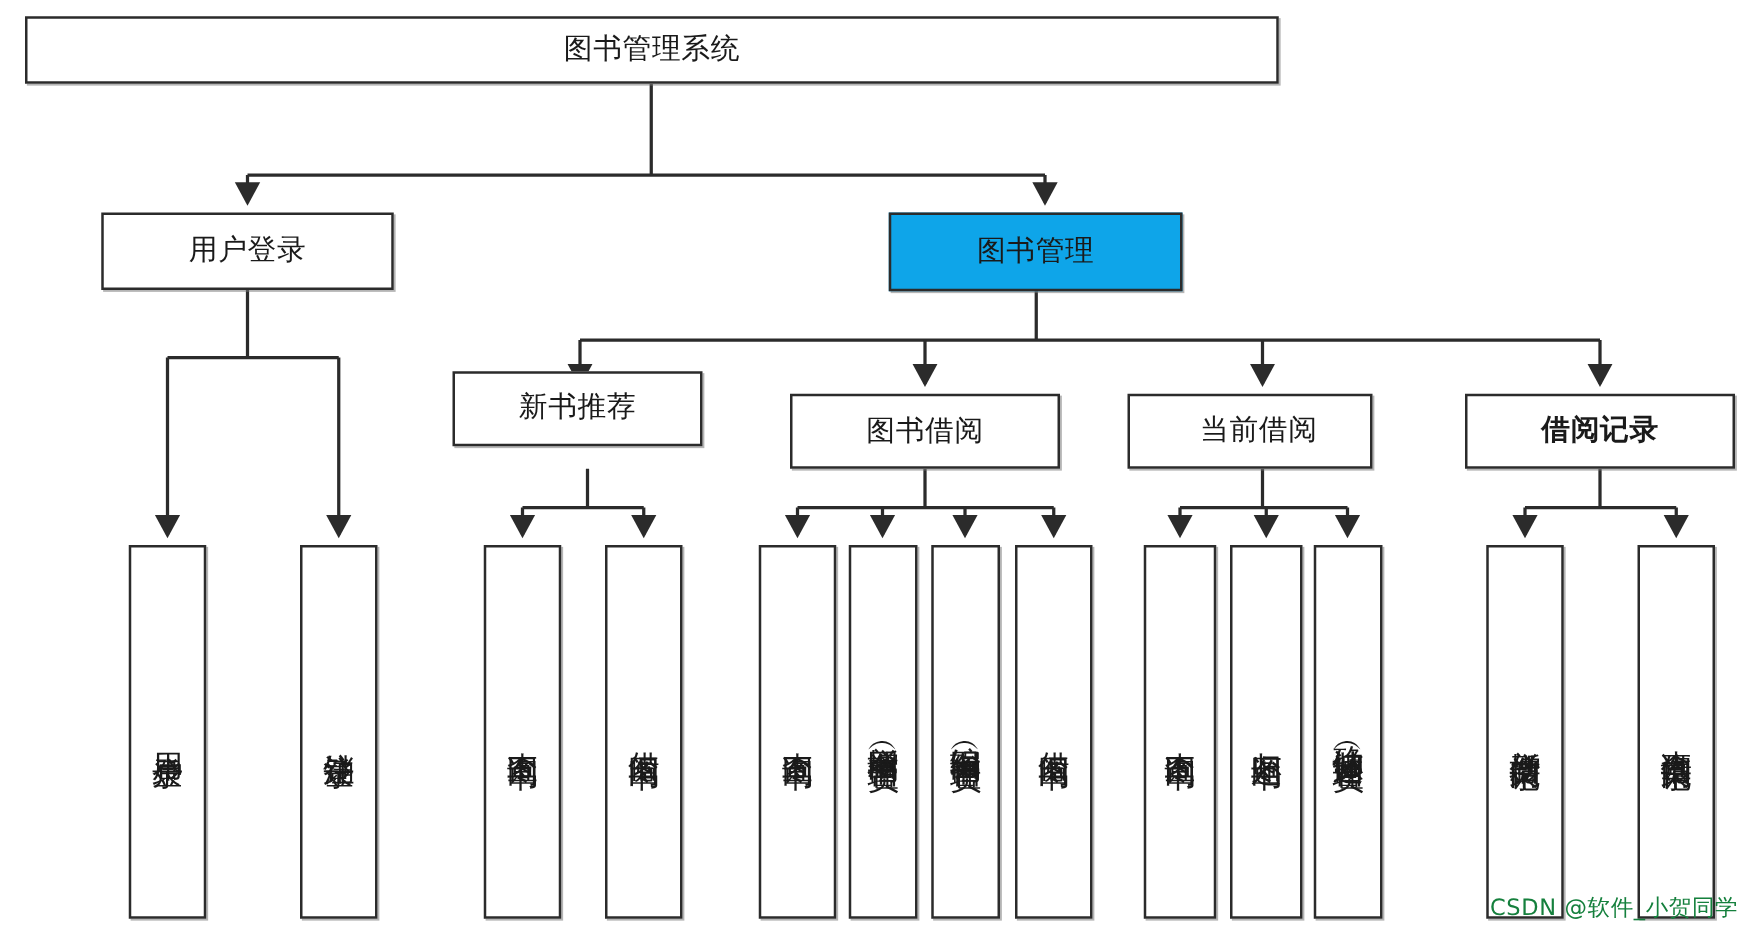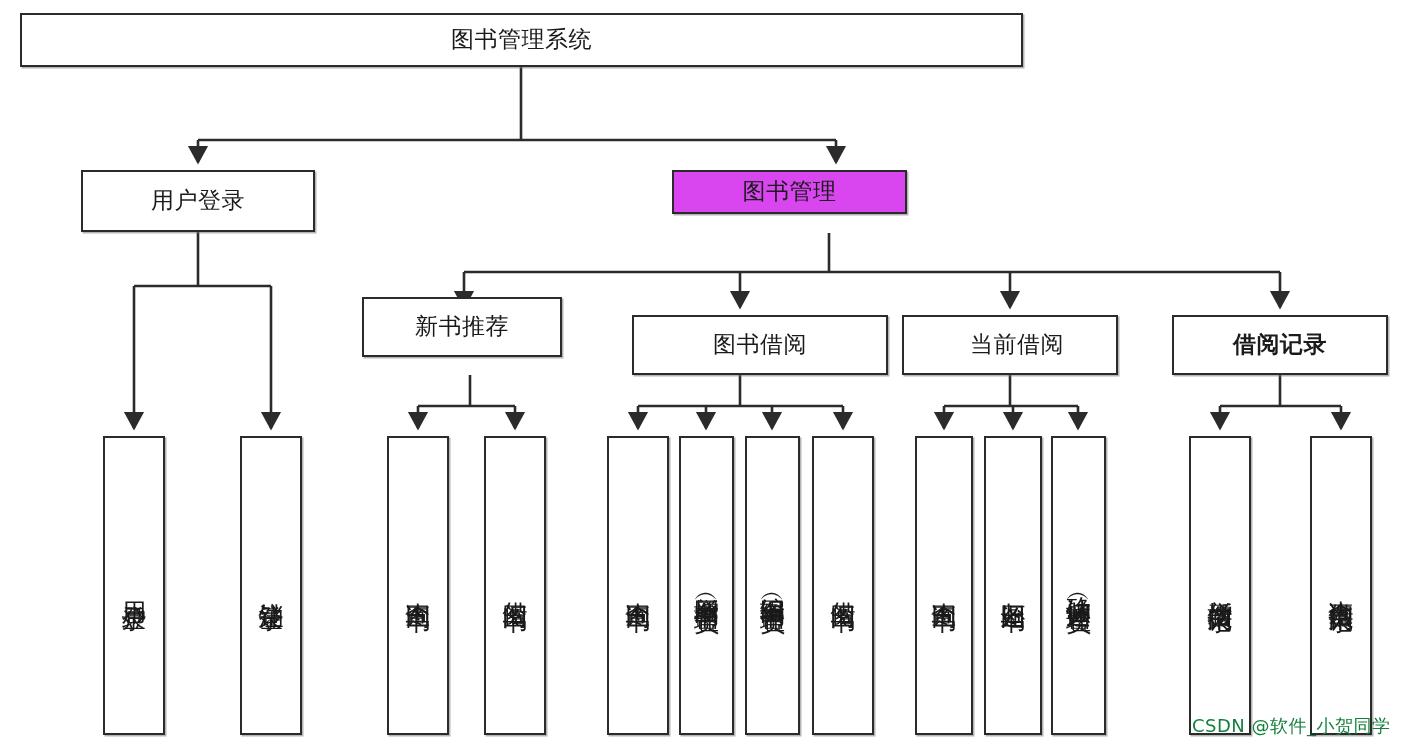--- a/index.html
+++ b/index.html
@@ -124,31 +124,31 @@
     </g>
   </svg>
 
   <div class="node horiz" style="left: 20px; top: 13px; width: 1003px; height: 54px; border-color: rgb(43, 43, 43); background: rgb(255, 255, 255); color: rgb(26, 26, 26);">
     <span class="label">图书管理系统</span>
   </div>
 
   <div class="node horiz" style="left: 81px; top: 170px; width: 234px; height: 62px; border-color: rgb(43, 43, 43); background: rgb(255, 255, 255); color: rgb(26, 26, 26);">
     <span class="label">用户登录</span>
   </div>
-  <div class="node horiz" style="left: 672px; top: 170px; width: 235px; height: 44px; border-color: rgb(43, 43, 43); background: #d946ef; color: rgb(26, 26, 26);">
+  <div class="node horiz" style="left: 711px; top: 170px; width: 235px; height: 63px; border-color: rgb(43, 43, 43); background: #0ea5e9; color: rgb(26, 26, 26);">
     <span class="label">图书管理</span>
   </div>
 
   <div class="node horiz" style="left: 362px; top: 297px; width: 200px; height: 60px; border-color: rgb(43, 43, 43); background: rgb(255, 255, 255); color: rgb(26, 26, 26);">
     <span class="label">新书推荐</span>
   </div>
-  <div class="node horiz" style="left: 632px; top: 315px; width: 256px; height: 60px; border-color: rgb(43, 43, 43); background: rgb(255, 255, 255); color: rgb(26, 26, 26); font-family: Liberation Serif, serif;">
+  <div class="node horiz" style="left: 632px; top: 315px; width: 216px; height: 60px; border-color: rgb(43, 43, 43); background: rgb(255, 255, 255); color: rgb(26, 26, 26); font-family: Liberation Serif, serif;">
     <span class="label">图书借阅</span>
   </div>
-  <div class="node horiz" style="left: 902px; top: 315px; width: 216px; height: 60px; border-color: rgb(43, 43, 43); background: rgb(255, 255, 255); color: rgb(26, 26, 26); padding-left: 14px;">
+  <div class="node horiz" style="left: 902px; top: 315px; width: 196px; height: 60px; border-color: rgb(43, 43, 43); background: rgb(255, 255, 255); color: rgb(26, 26, 26); padding-left: 14px;">
     <span class="label">当前借阅</span>
   </div>
   <div class="node horiz" style="left: 1172px; top: 315px; width: 216px; height: 60px; border-color: rgb(43, 43, 43); background: rgb(255, 255, 255); color: rgb(26, 26, 26); font-weight: bold;">
     <span class="label">借阅记录</span>
   </div>
 
   <div class="node vert" style="left: 103px; top: 436px; width: 62px; height: 299px; border-color: rgb(43, 43, 43); background: rgb(255, 255, 255); color: rgb(26, 26, 26);">
     <span class="label">用户登录</span>
   </div>
   <div class="node vert" style="left: 240px; top: 436px; width: 62px; height: 299px; border-color: rgb(43, 43, 43); background: rgb(255, 255, 255); color: rgb(26, 26, 26);">

